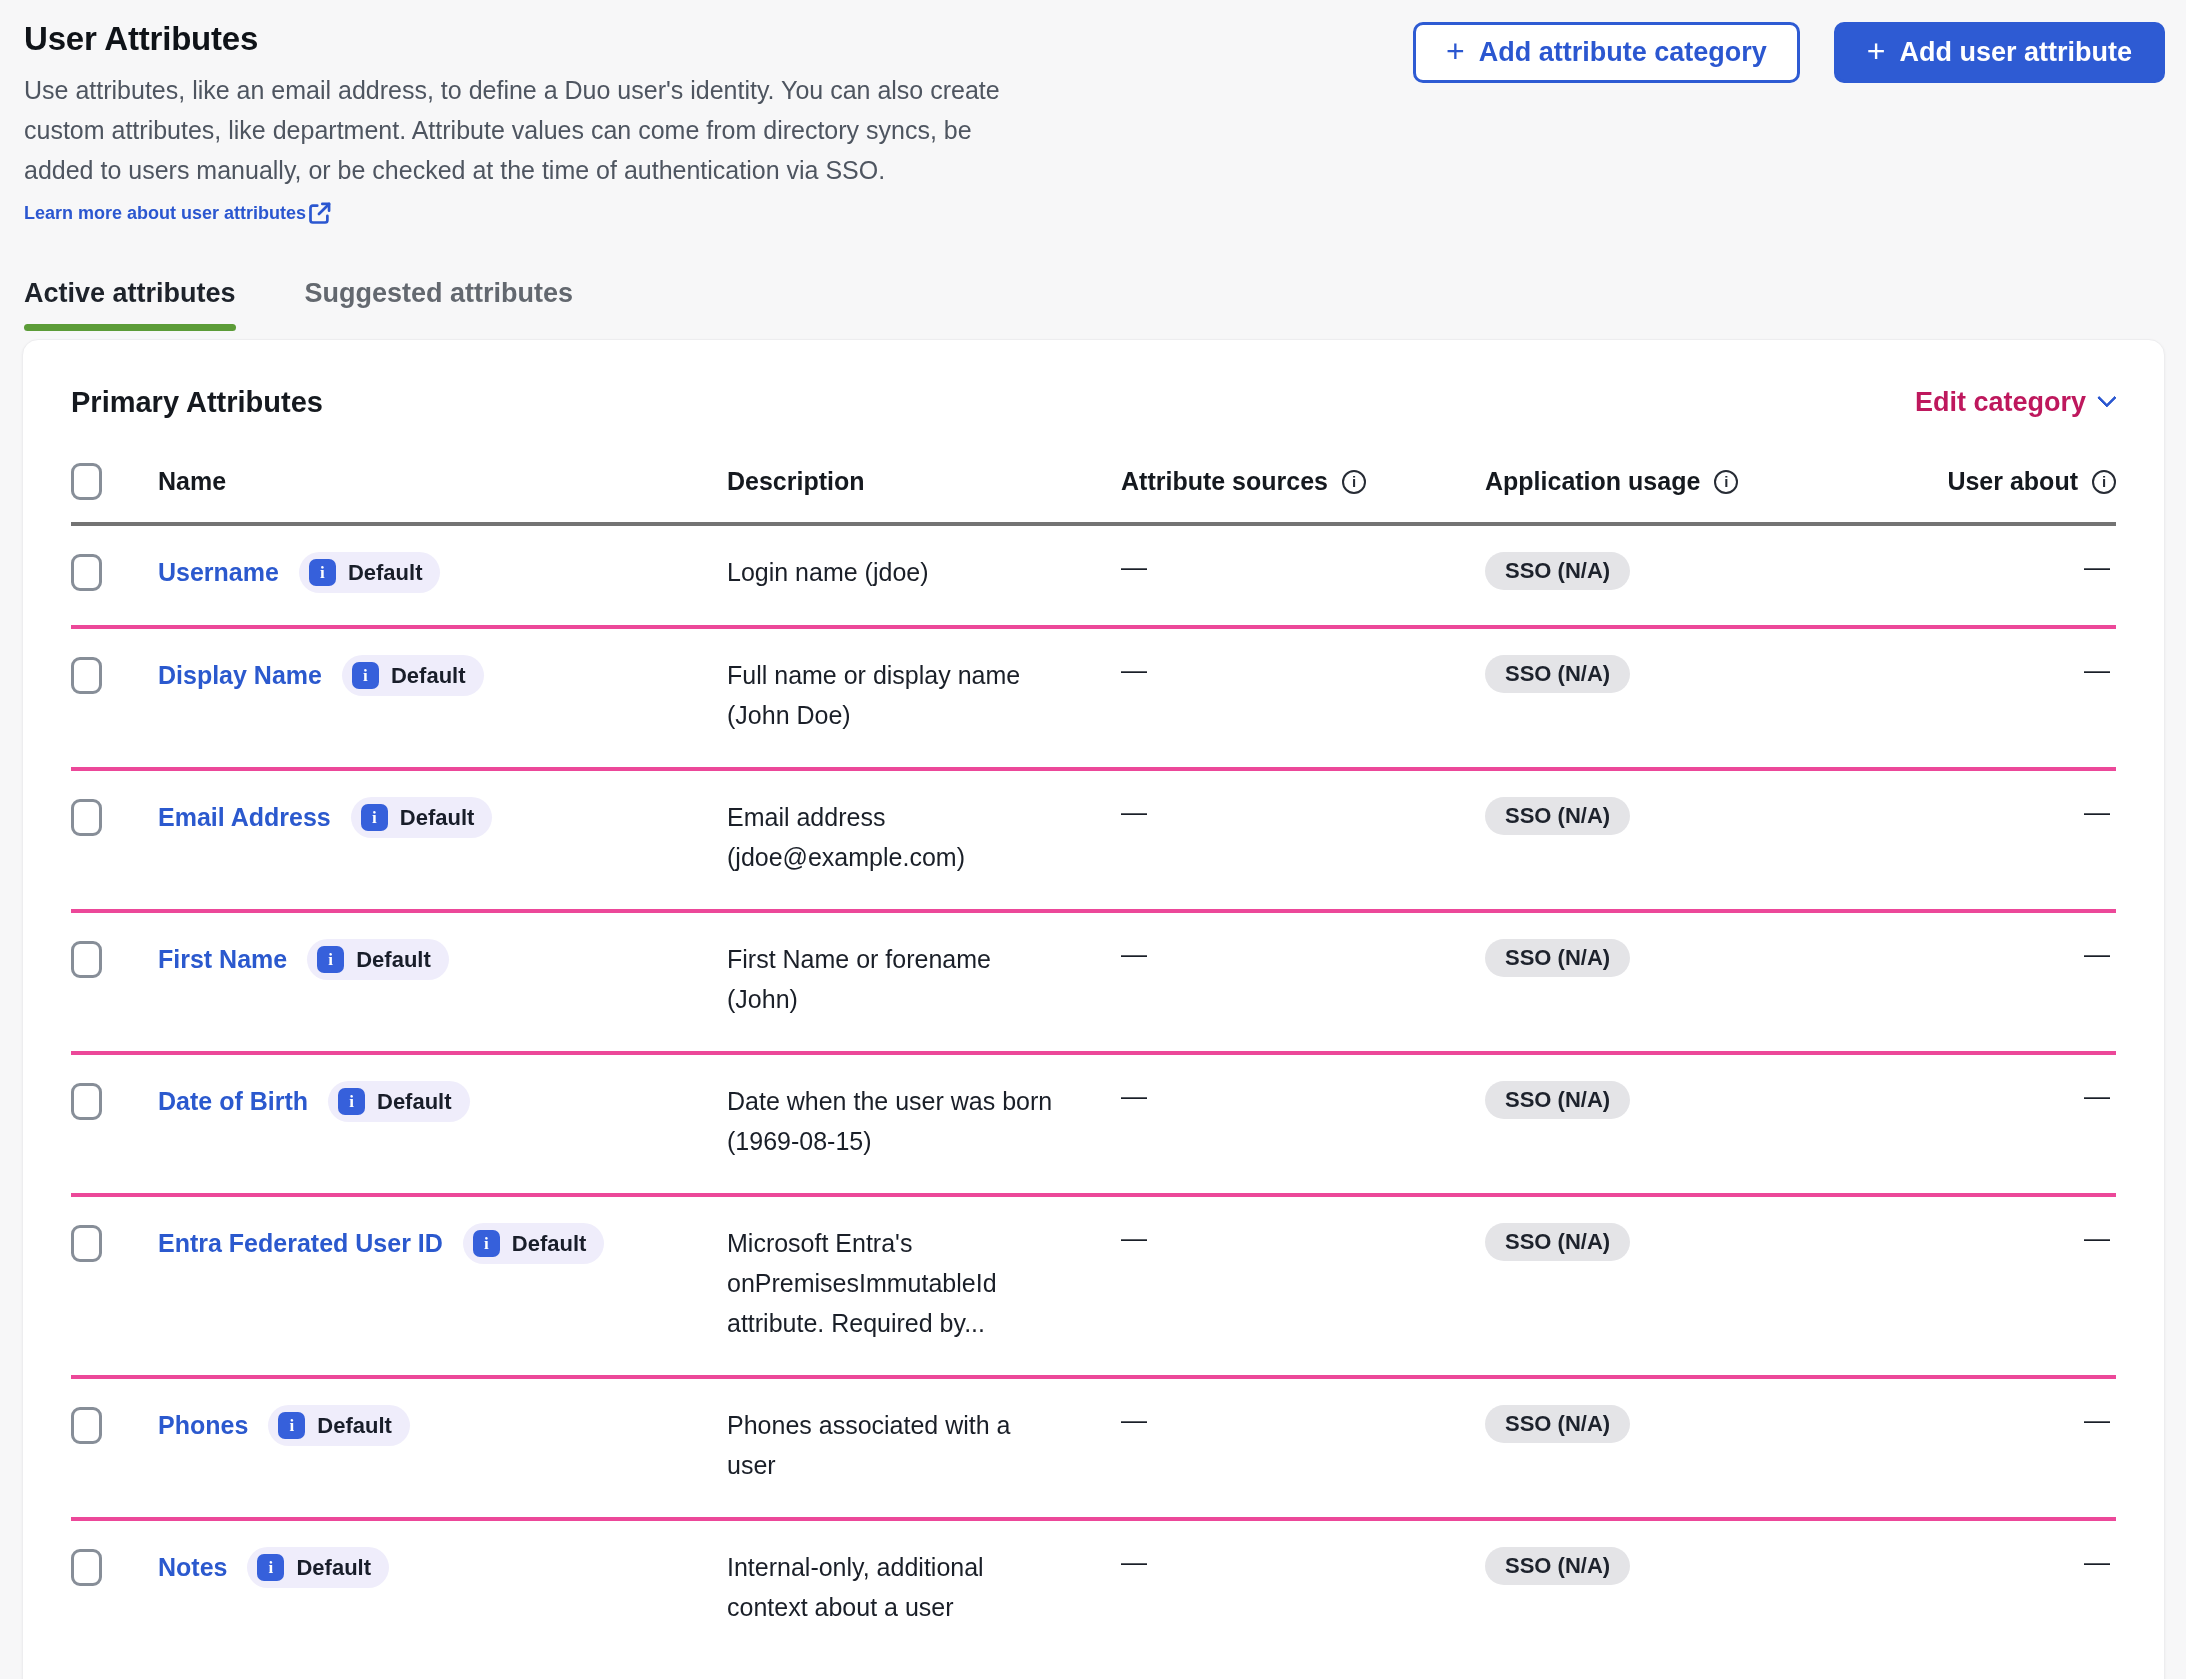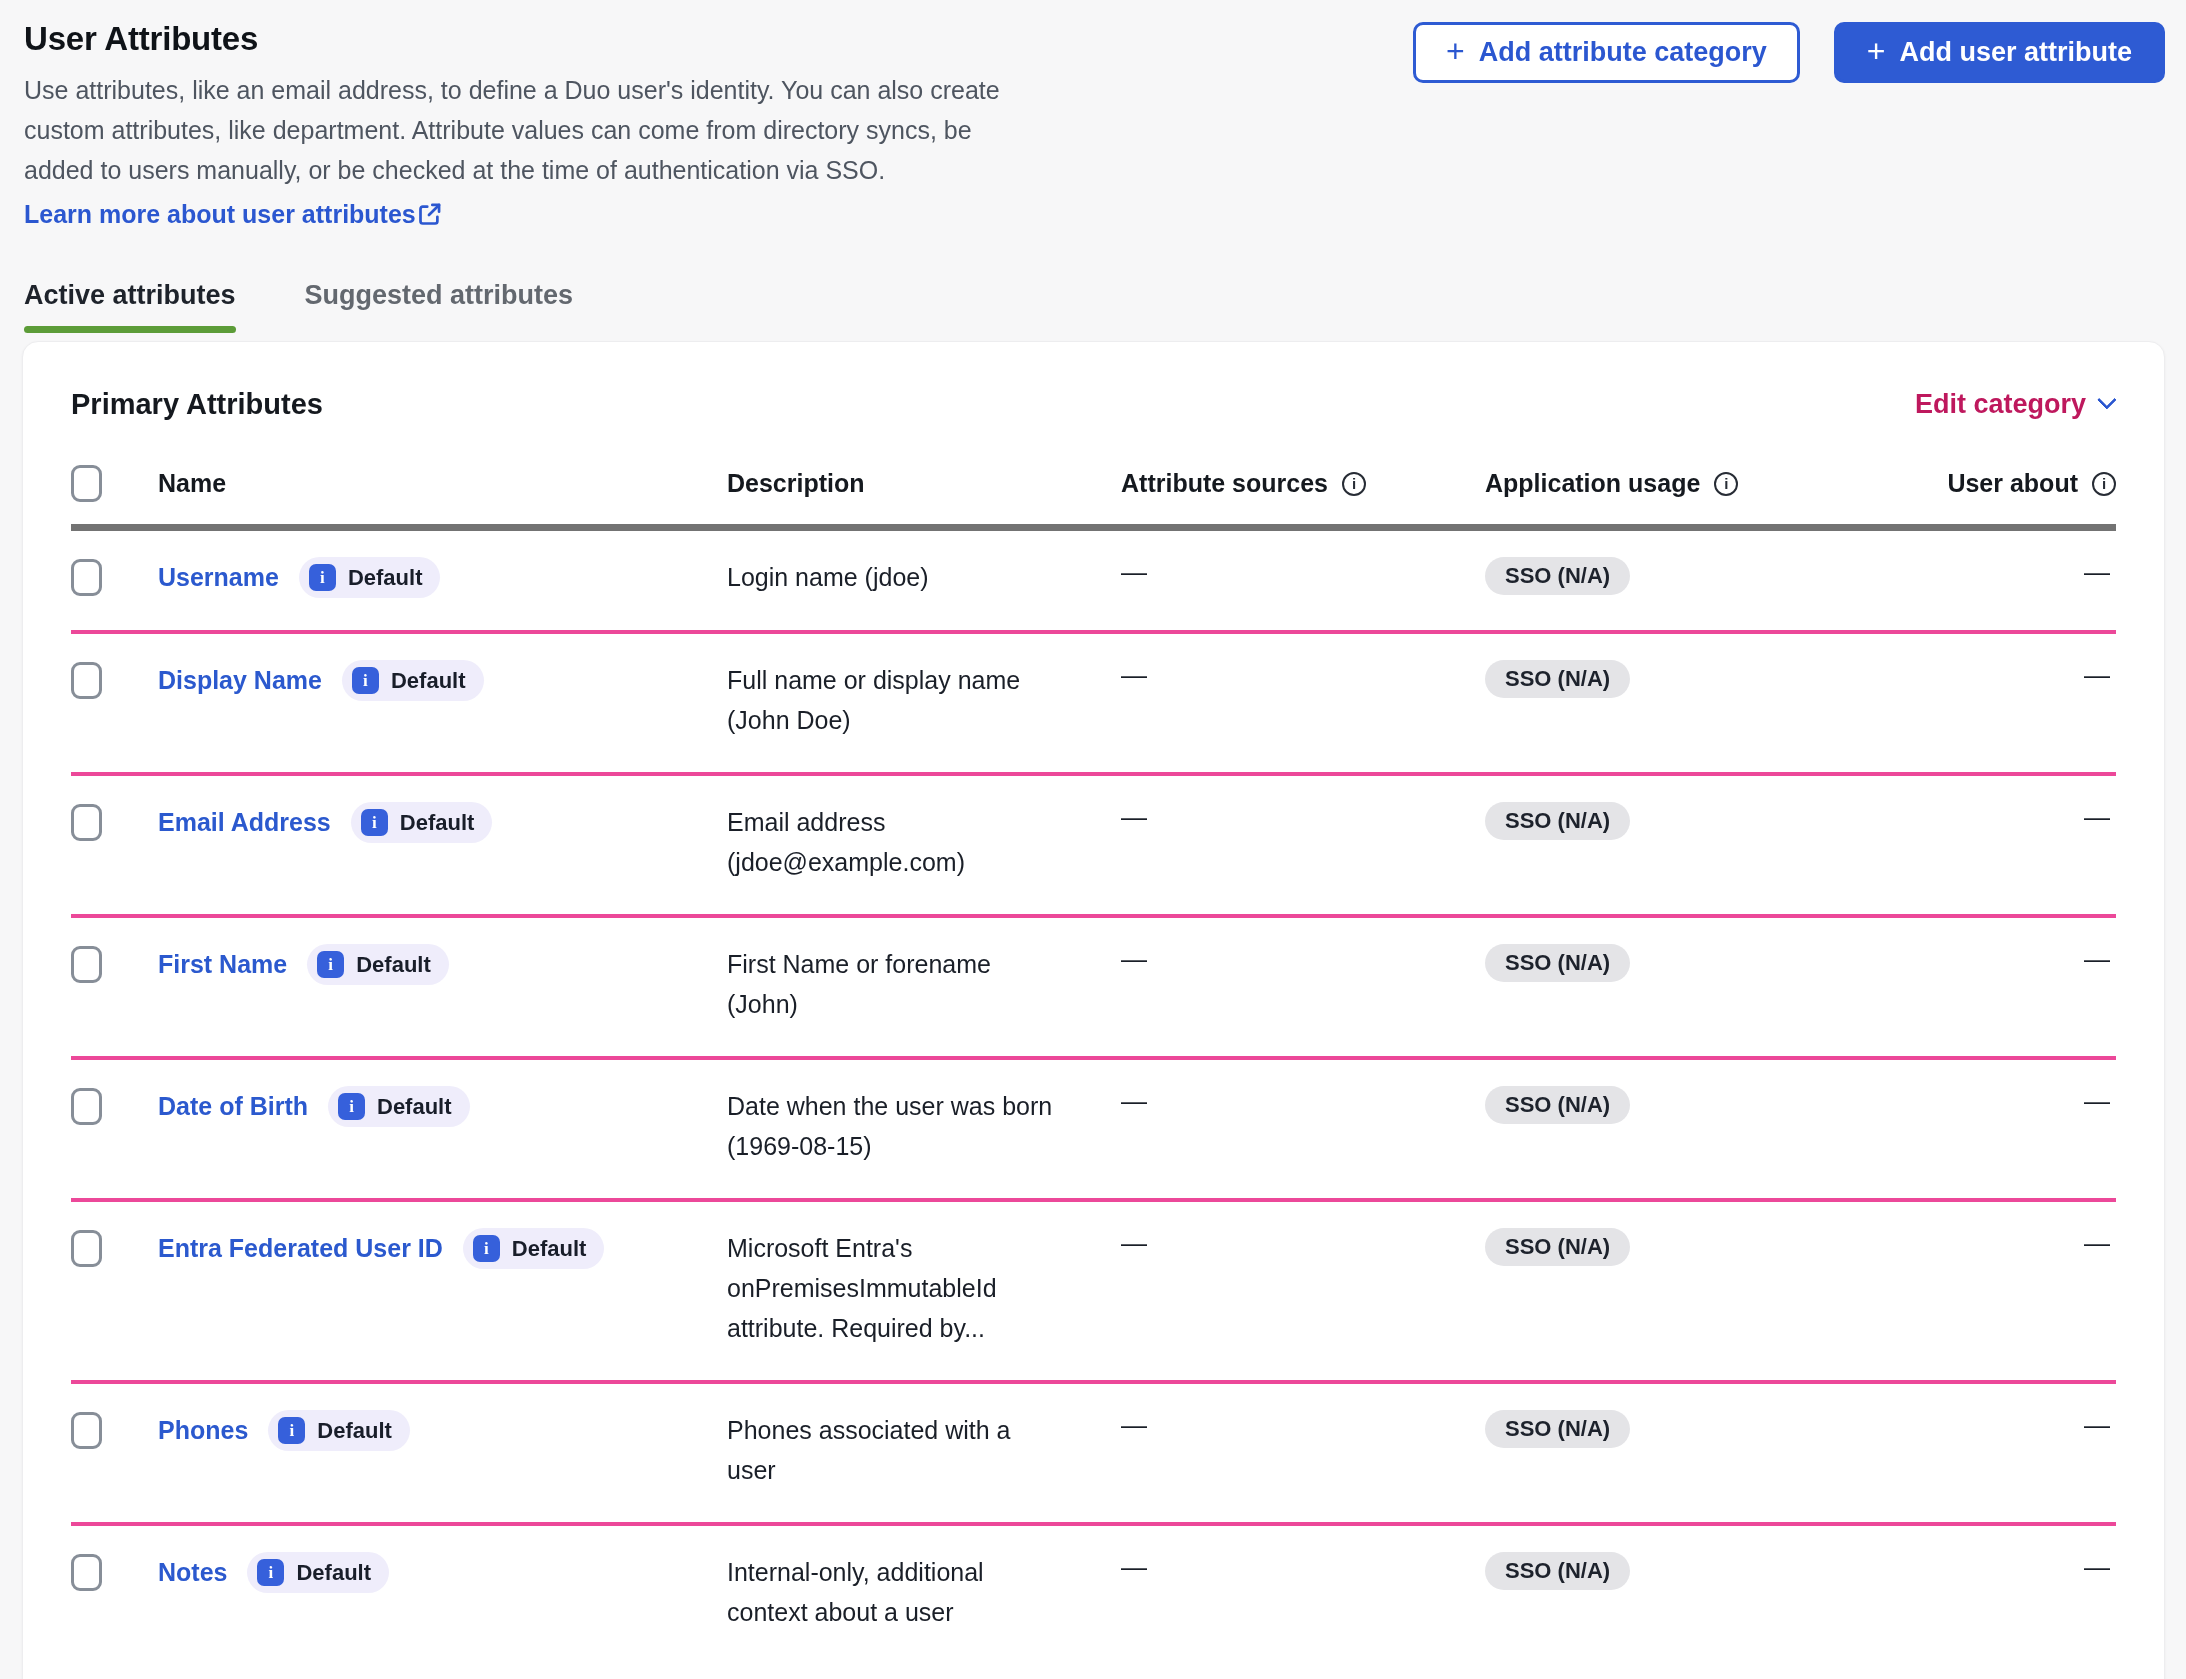--- a/index.html
+++ b/index.html
@@ -14,21 +14,21 @@
 
   
   .page-header { padding:20px 24px 0 24px; }
   .page-title { font-size:33px; font-weight:700; color:#0f1318; letter-spacing:-0.2px; }
   .page-desc {
     margin-top:12px; max-width:990px;
     font-size:25px; line-height:40px; color:#4e5560;
   }
   .learn-more {
     margin-top:10px; display:inline-flex; align-items:center; gap:0;
-    font-size:25px; font-weight:700; color:#2b57d0; text-decoration:none; cursor:pointer;
+    font-size:18px; font-weight:700; color:#2b57d0; text-decoration:none; cursor:pointer;
   }
   .ext-icon svg { display:block; }
 
   
   .actions { position:absolute; top:22px; right:22px; display:flex; gap:34px; }
   .btn {
     display:inline-flex; align-items:center; gap:14px;
     height:61px; padding:0 30px; border-radius:10px;
     font-size:27px; font-weight:700; cursor:pointer;
     font-family:"Liberation Sans", sans-serif;
@@ -71,21 +71,21 @@
   table { width:100%; border-collapse:collapse; }
   col.c-check { width:87px; }
   col.c-name  { width:569px; }
   col.c-desc  { width:394px; }
   col.c-src   { width:364px; }
   col.c-usage { width:364px; }
   col.c-count { width:auto; }
 
   thead th {
     text-align:left; font-size:25px; font-weight:700; color:#15191f;
-    padding:14px 0 22px 0; border-bottom:7px solid #737373; vertical-align:middle;
+    padding:14px 0 22px 0; border-bottom:4px solid #737373; vertical-align:middle;
   }
   .th-flex { display:inline-flex; align-items:center; gap:14px; }
   th.t-right, td.t-right { text-align:right; }
   th.t-right .th-flex { justify-content:flex-end; }
 
   .info-circle {
     width:24px; height:24px; border:2.5px solid #272c35; border-radius:50%;
     display:inline-flex; align-items:center; justify-content:center;
     font-size:15px; font-weight:700; color:#272c35; line-height:1;
   }

